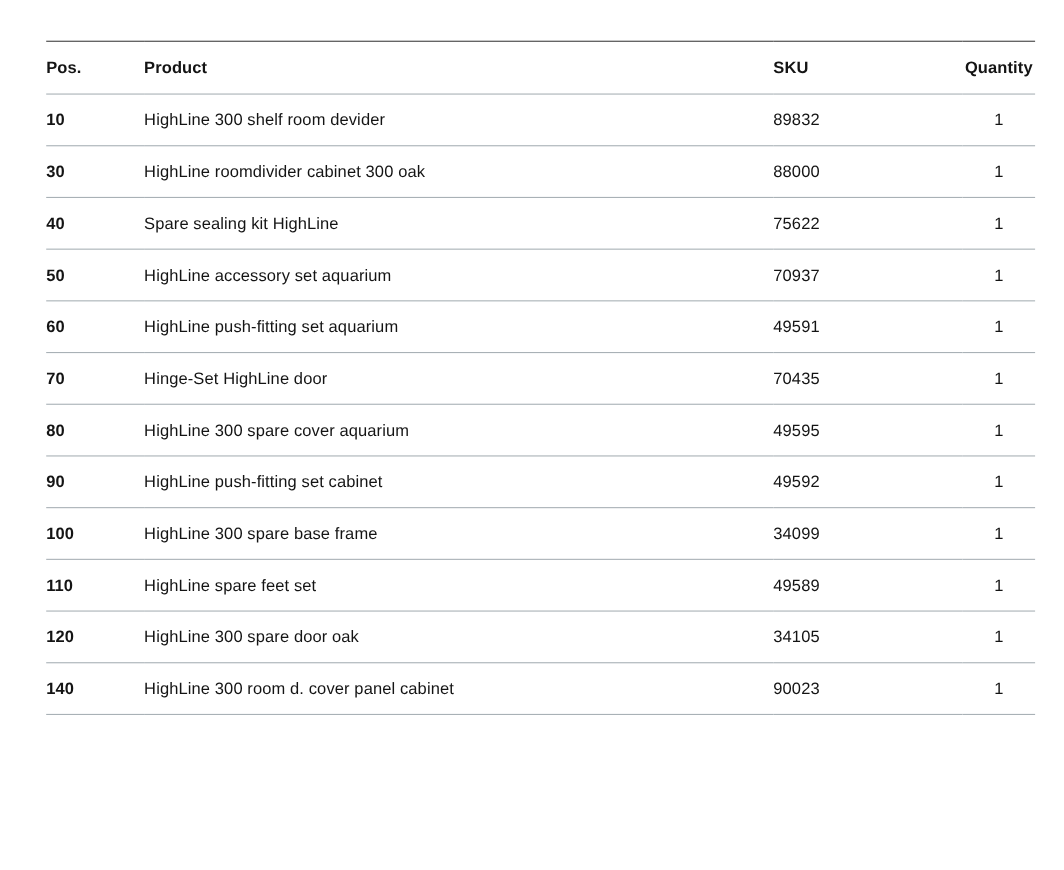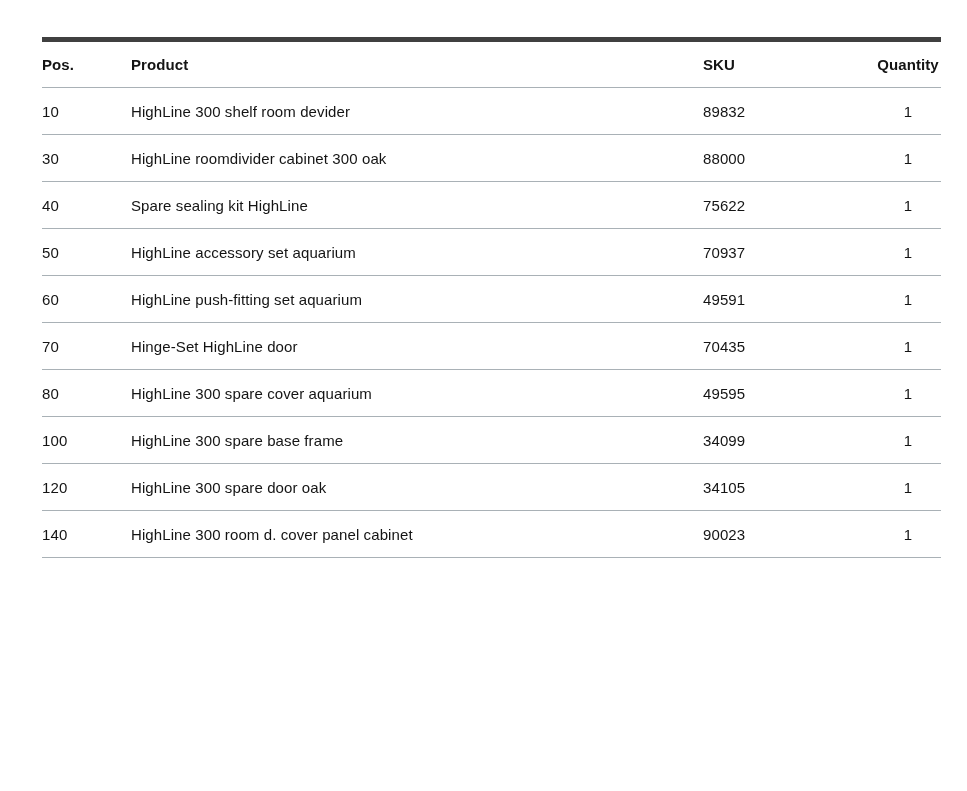--- a/index.html
+++ b/index.html
@@ -26,21 +26,21 @@
   .parts-table thead tr {
     height: 48px;
   }
   .parts-table tbody tr {
     height: 47px;
   }
   .parts-table tr {
     border-bottom: 1px solid #a9b1b6;
   }
   .parts-table thead tr {
-    border-top: 5px solid #404040;
+    border-top: 1px solid #404040;
   }
   .parts-table th {
     font-size: 15px;
     font-weight: bold;
     text-align: left;
     vertical-align: middle;
     padding: 0;
     letter-spacing: 0.1px;
   }
   .parts-table td {
@@ -50,21 +50,21 @@
     vertical-align: middle;
     padding: 0;
     letter-spacing: 0.1px;
   }
   .col-pos      { width: 89px;  }
   .col-product  { width: 572px; }
   .col-sku      { width: 172px; }
   .col-quantity { width: 66px;  }
   .parts-table th.col-quantity { text-align: center; }
   .parts-table td.quantity-cell { text-align: center; }
-  .parts-table td.pos-cell { font-weight: normal; }
+  .parts-table td.pos-cell { font-weight: bold; }
 </style>
 </head>
 <body>
 
 <div class="page">
   <table class="parts-table">
     <thead>
       <tr>
         <th class="col-pos">Pos.</th>
         <th class="col-product">Product</th>
@@ -109,23 +109,35 @@
           <td class="col-sku sku-cell">70435</td>
           <td class="col-quantity quantity-cell">1</td>
         </tr>
         <tr>
           <td class="col-pos pos-cell">80</td>
           <td class="col-product product-cell">HighLine 300 spare cover aquarium</td>
           <td class="col-sku sku-cell">49595</td>
           <td class="col-quantity quantity-cell">1</td>
         </tr>
         <tr>
+          <td class="col-pos pos-cell">90</td>
+          <td class="col-product product-cell">HighLine push-fitting set cabinet</td>
+          <td class="col-sku sku-cell">49592</td>
+          <td class="col-quantity quantity-cell">1</td>
+        </tr>
+        <tr>
           <td class="col-pos pos-cell">100</td>
           <td class="col-product product-cell">HighLine 300 spare base frame</td>
           <td class="col-sku sku-cell">34099</td>
+          <td class="col-quantity quantity-cell">1</td>
+        </tr>
+        <tr>
+          <td class="col-pos pos-cell">110</td>
+          <td class="col-product product-cell">HighLine spare feet set</td>
+          <td class="col-sku sku-cell">49589</td>
           <td class="col-quantity quantity-cell">1</td>
         </tr>
         <tr>
           <td class="col-pos pos-cell">120</td>
           <td class="col-product product-cell">HighLine 300 spare door oak</td>
           <td class="col-sku sku-cell">34105</td>
           <td class="col-quantity quantity-cell">1</td>
         </tr>
         <tr>
           <td class="col-pos pos-cell">140</td>

